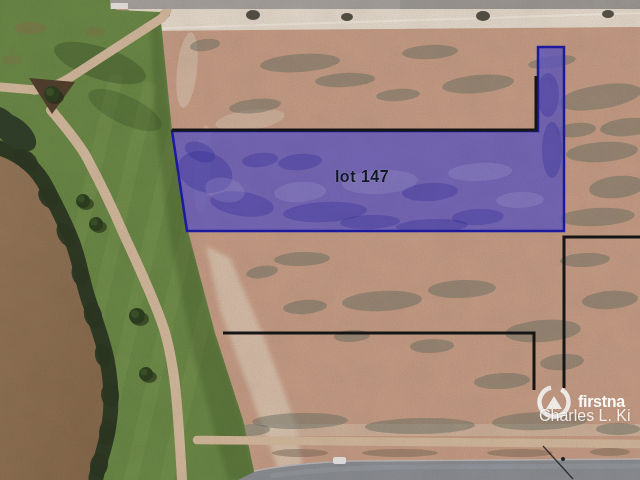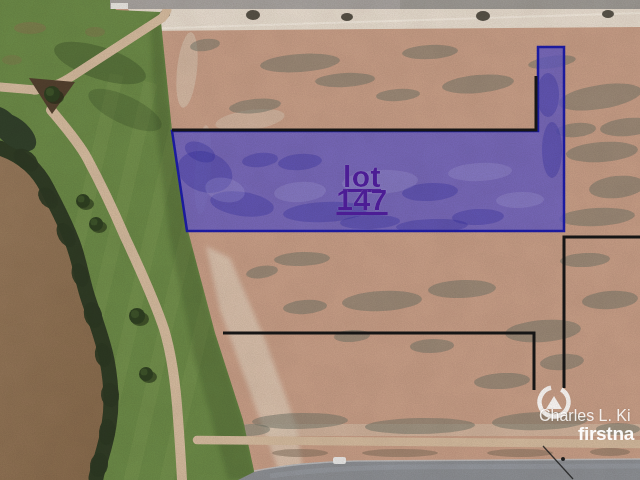--- a/index.html
+++ b/index.html
@@ -1,23 +1,23 @@
 <!DOCTYPE html>
 <html><head>
 <meta charset="utf-8">
 <style>
   html,body{margin:0;padding:0;background:#111;}
   .stage{position:relative;width:640px;height:480px;overflow:hidden;
          font-family:"Liberation Sans",sans-serif;background:#c79e87;}
   .stage svg{position:absolute;left:0;top:0;}
   .lot-label{position:absolute;left:316px;top:165px;width:92px;text-align:center;
-             font-size:30px;line-height:23px;font-weight:700;color:#4c1d95;
-             letter-spacing:.5px;text-shadow:0 0 1px rgba(255,255,255,.45);text-decoration:underline;}
-  .logo-text{position:absolute;left:578px;top:392px;font-size:19px;line-height:20px;
-             font-weight:700;color:#fff;white-space:nowrap;letter-spacing:-.3px;opacity:.95;margin-top:32px;}
+             font-size:16px;line-height:23px;font-weight:700;color:#0f172a;
+             letter-spacing:.5px;text-shadow:0 0 1px rgba(255,255,255,.45);}
+  .logo-text{position:absolute;left:578px;top:392px;font-size:16px;line-height:20px;
+             font-weight:700;color:#fff;white-space:nowrap;letter-spacing:-.3px;opacity:.95;}
   .agent-name{position:absolute;left:539px;top:407px;font-size:16px;line-height:18px;
               color:#fff;opacity:.85;white-space:nowrap;text-shadow:0 0 2px rgba(120,90,70,.5);}
 </style>
 </head>
 <body>
 
 <div class="stage">
 <svg width="640" height="480" viewBox="0 0 640 480">
   <defs>
     <filter id="grainFine" x="0" y="0" width="100%" height="100%">

